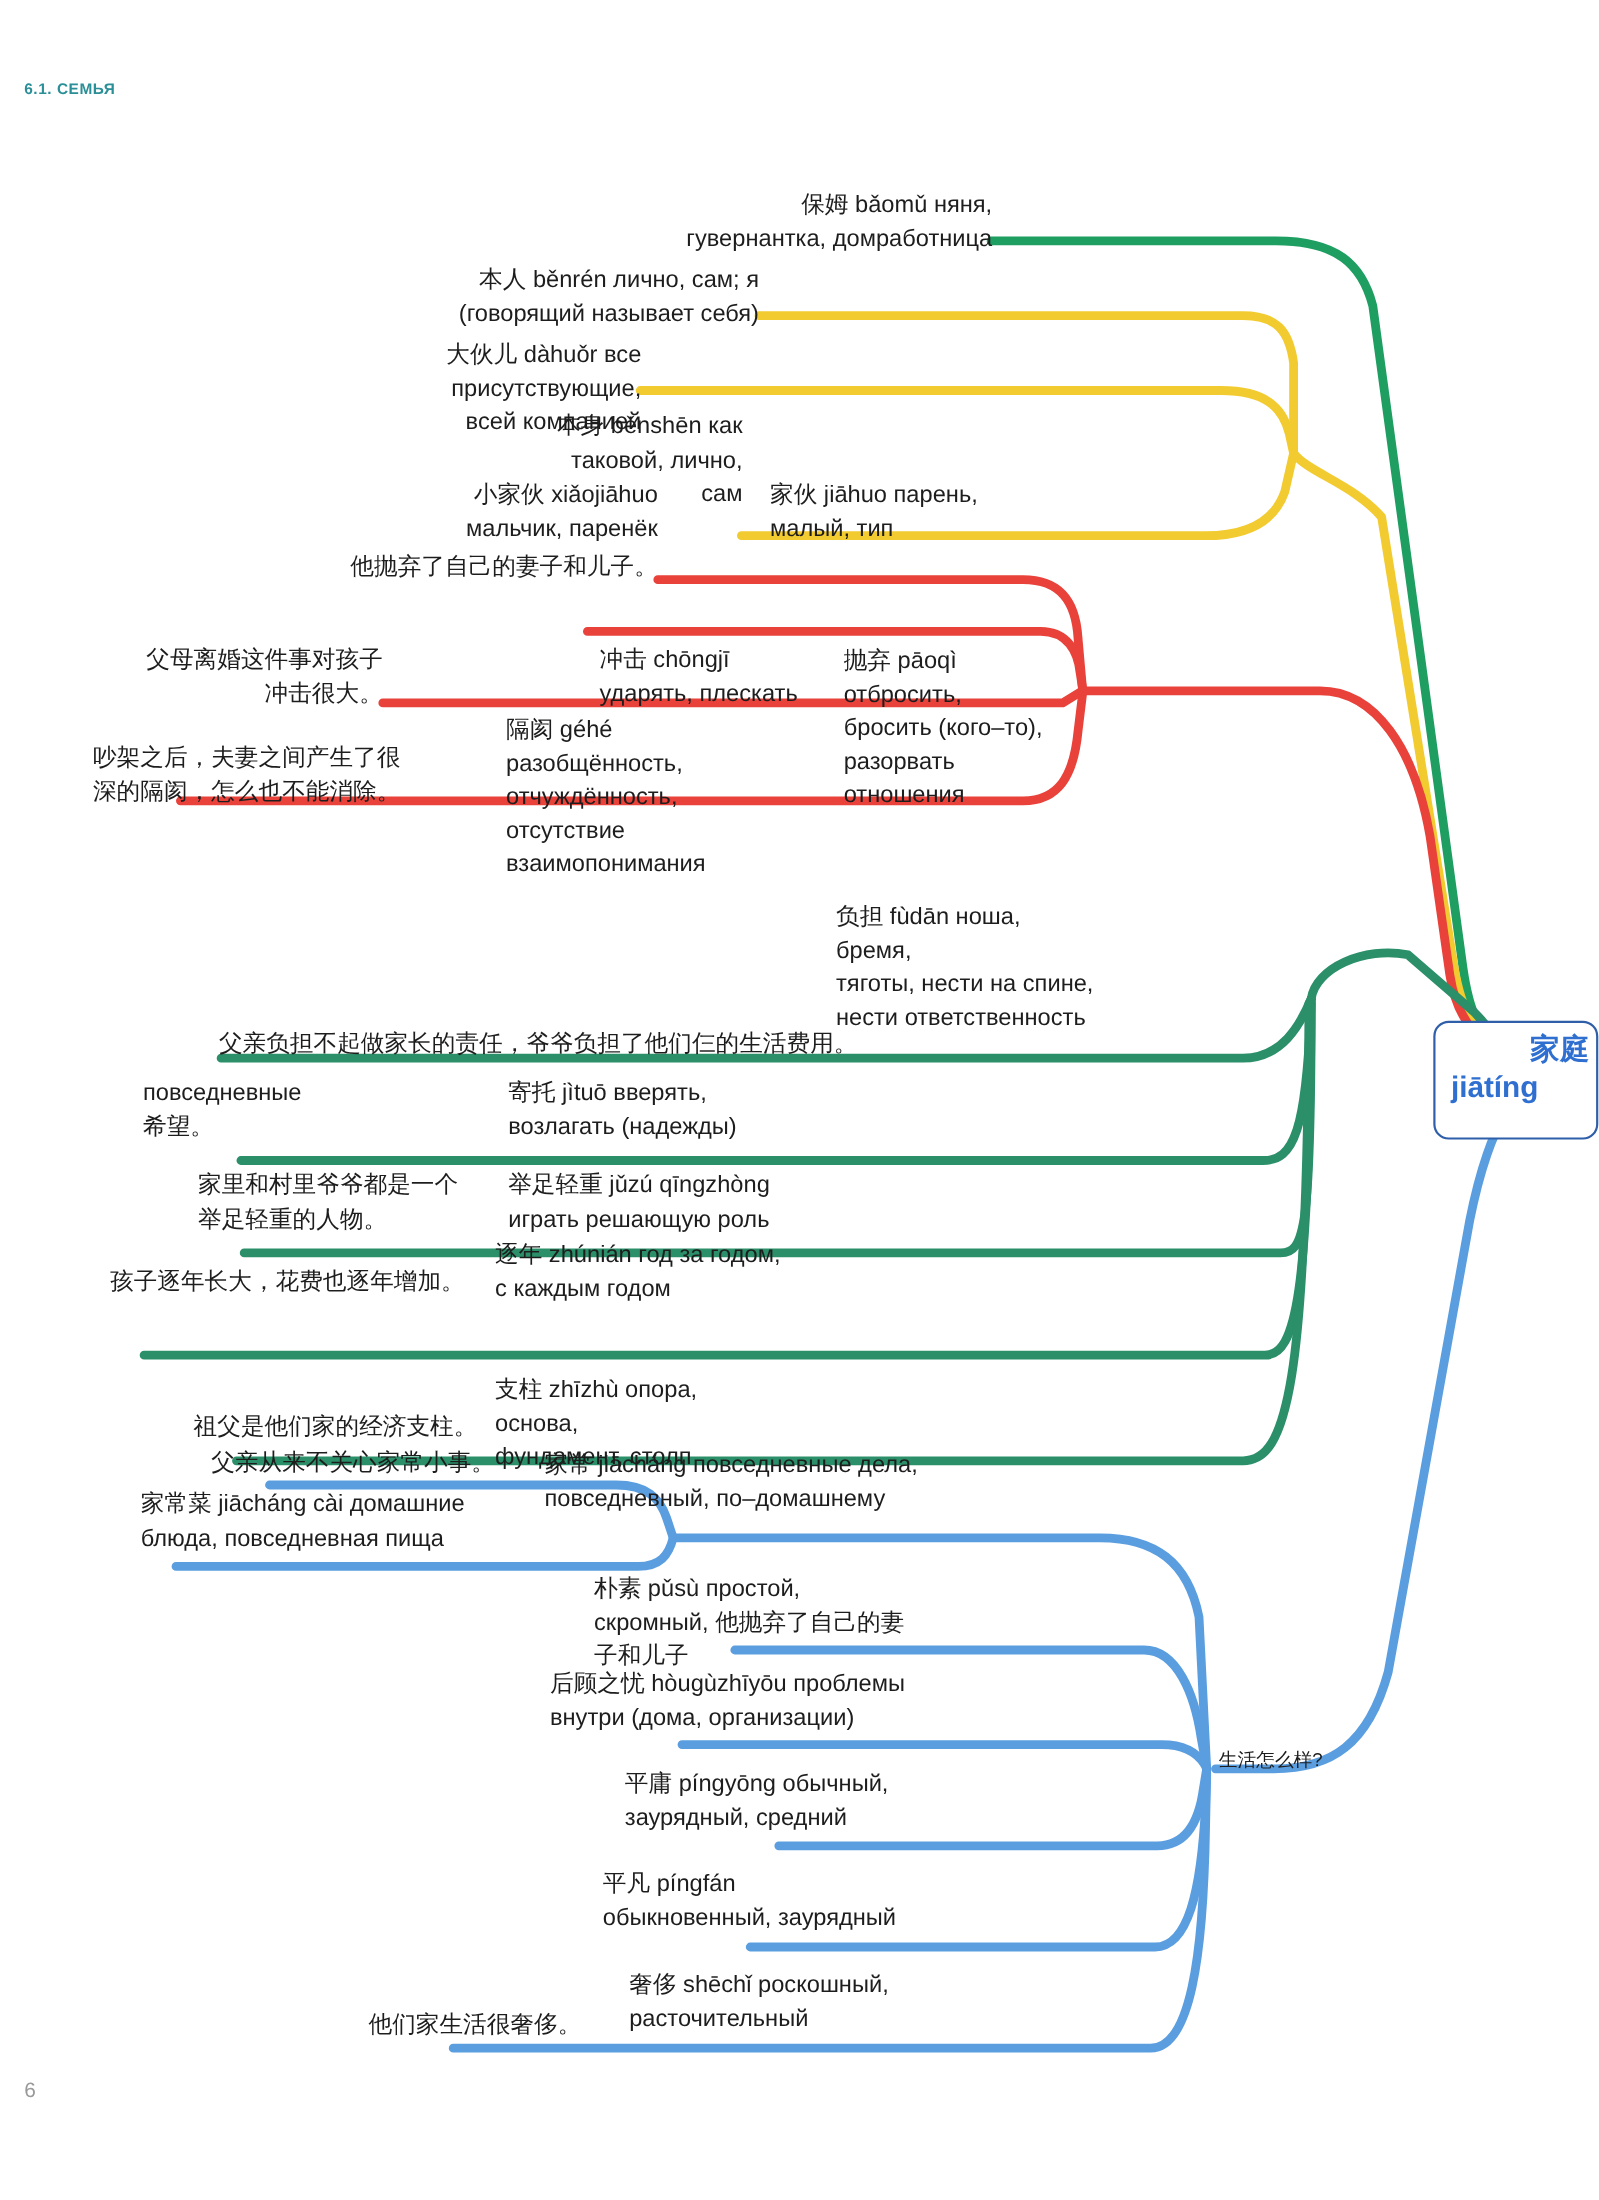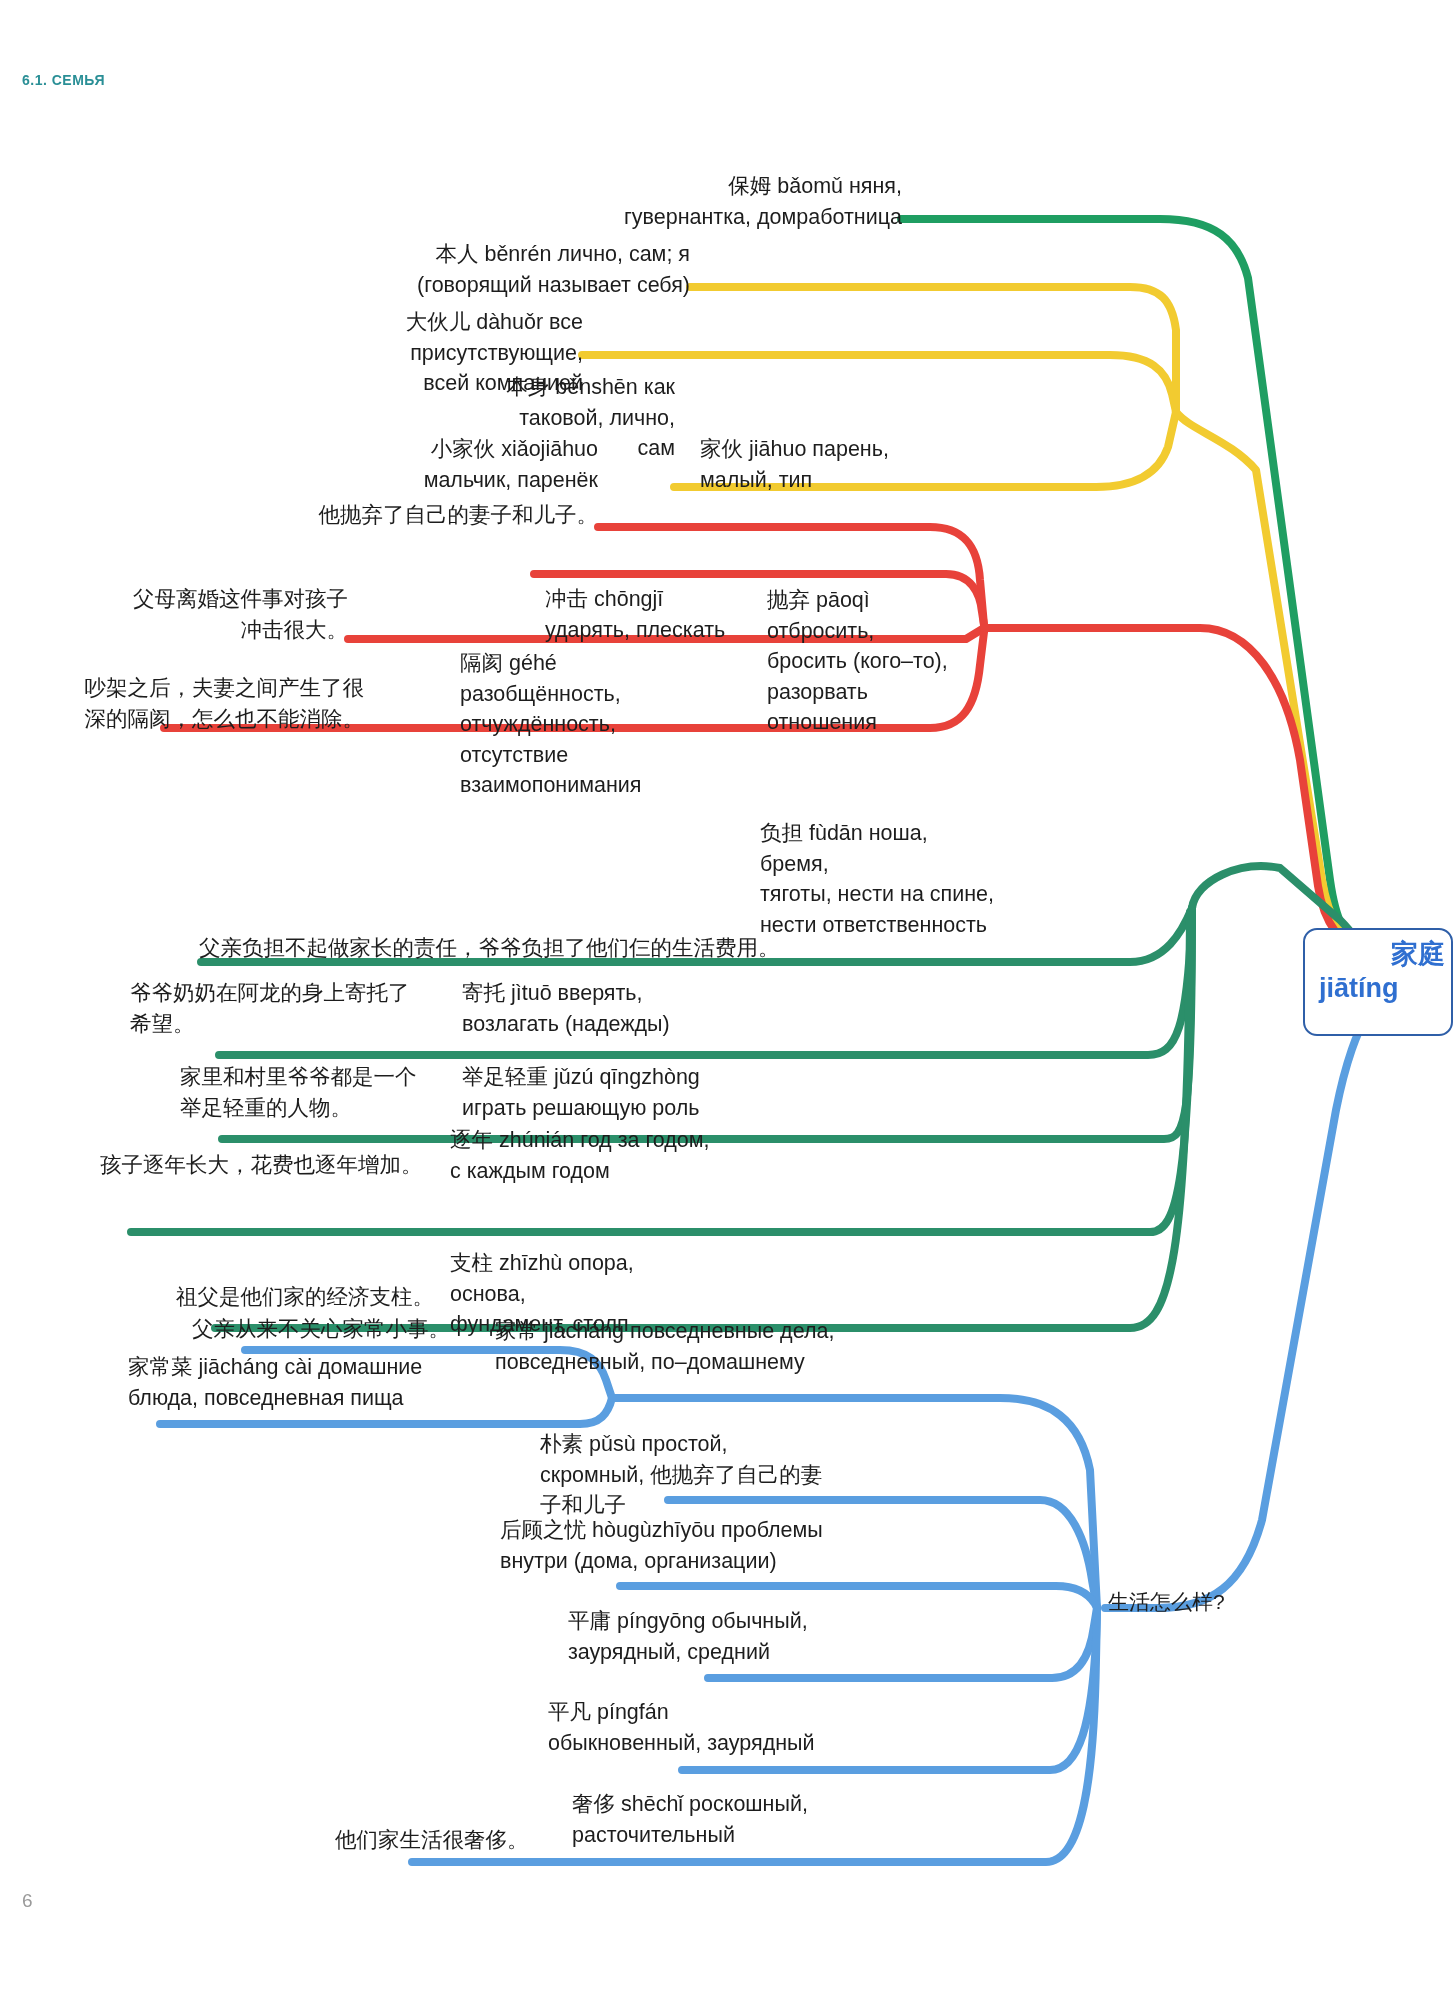--- a/index.html
+++ b/index.html
@@ -54,21 +54,21 @@
     color:#2f6fd0;
     font-weight:bold;
     font-size:27px;
     line-height:1.25;
     padding:8px 0 0 14px;
   }
   .center-node .han{ display:block; text-align:right; padding-right:6px;}
   .center-node .pin{ display:block; text-align:left; }
   .q-node{
     position:absolute;
-    font-size:21px;
+    font-size:17px;
     color:#1d1d1d;
   }
 </style>
 </head>
 <body>
 
 <div id="page">
 
   <div class="section-title">6.1. СЕМЬЯ</div>
 
@@ -131,21 +131,21 @@
   <div class="node r" style="left:-40px; top:673px; width:404px;">吵架之后，夫妻之间产生了很
 深的隔阂，怎么也不能消除。</div>
   <div class="node l" style="left:460px; top:648px; width:260px;">隔阂 géhé разобщённость,
 отчуждённость, отсутствие
 взаимопонимания</div>
   <div class="node l" style="left:767px; top:585px; width:215px;">抛弃 pāoqì отбросить,
 бросить (кого–то),
 разорвать отношения</div>
 
   <div class="node l" style="left:199px; top:933px; width:820px;">父亲负担不起做家长的责任，爷爷负担了他们仨的生活费用。</div>
-  <div class="node l" style="left:130px; top:978px; width:310px;">爷爷奶奶在阿龙的身上寄托了
+  <div class="node l" style="left:130px; top:978px; width:310px;">повседневные
 希望。</div>
   <div class="node l" style="left:462px; top:978px; width:235px;">寄托 jìtuō вверять,
 возлагать (надежды)</div>
   <div class="node l" style="left:180px; top:1062px; width:300px;">家里和村里爷爷都是一个
 举足轻重的人物。</div>
   <div class="node l" style="left:462px; top:1062px; width:260px;">举足轻重 jǔzú qīngzhòng
 играть решающую роль</div>
   <div class="node l" style="left:100px; top:1150px; width:330px;">孩子逐年长大，花费也逐年增加。</div>
   <div class="node l" style="left:450px; top:1125px; width:270px;">逐年 zhúnián год за годом,
 с каждым годом</div>

